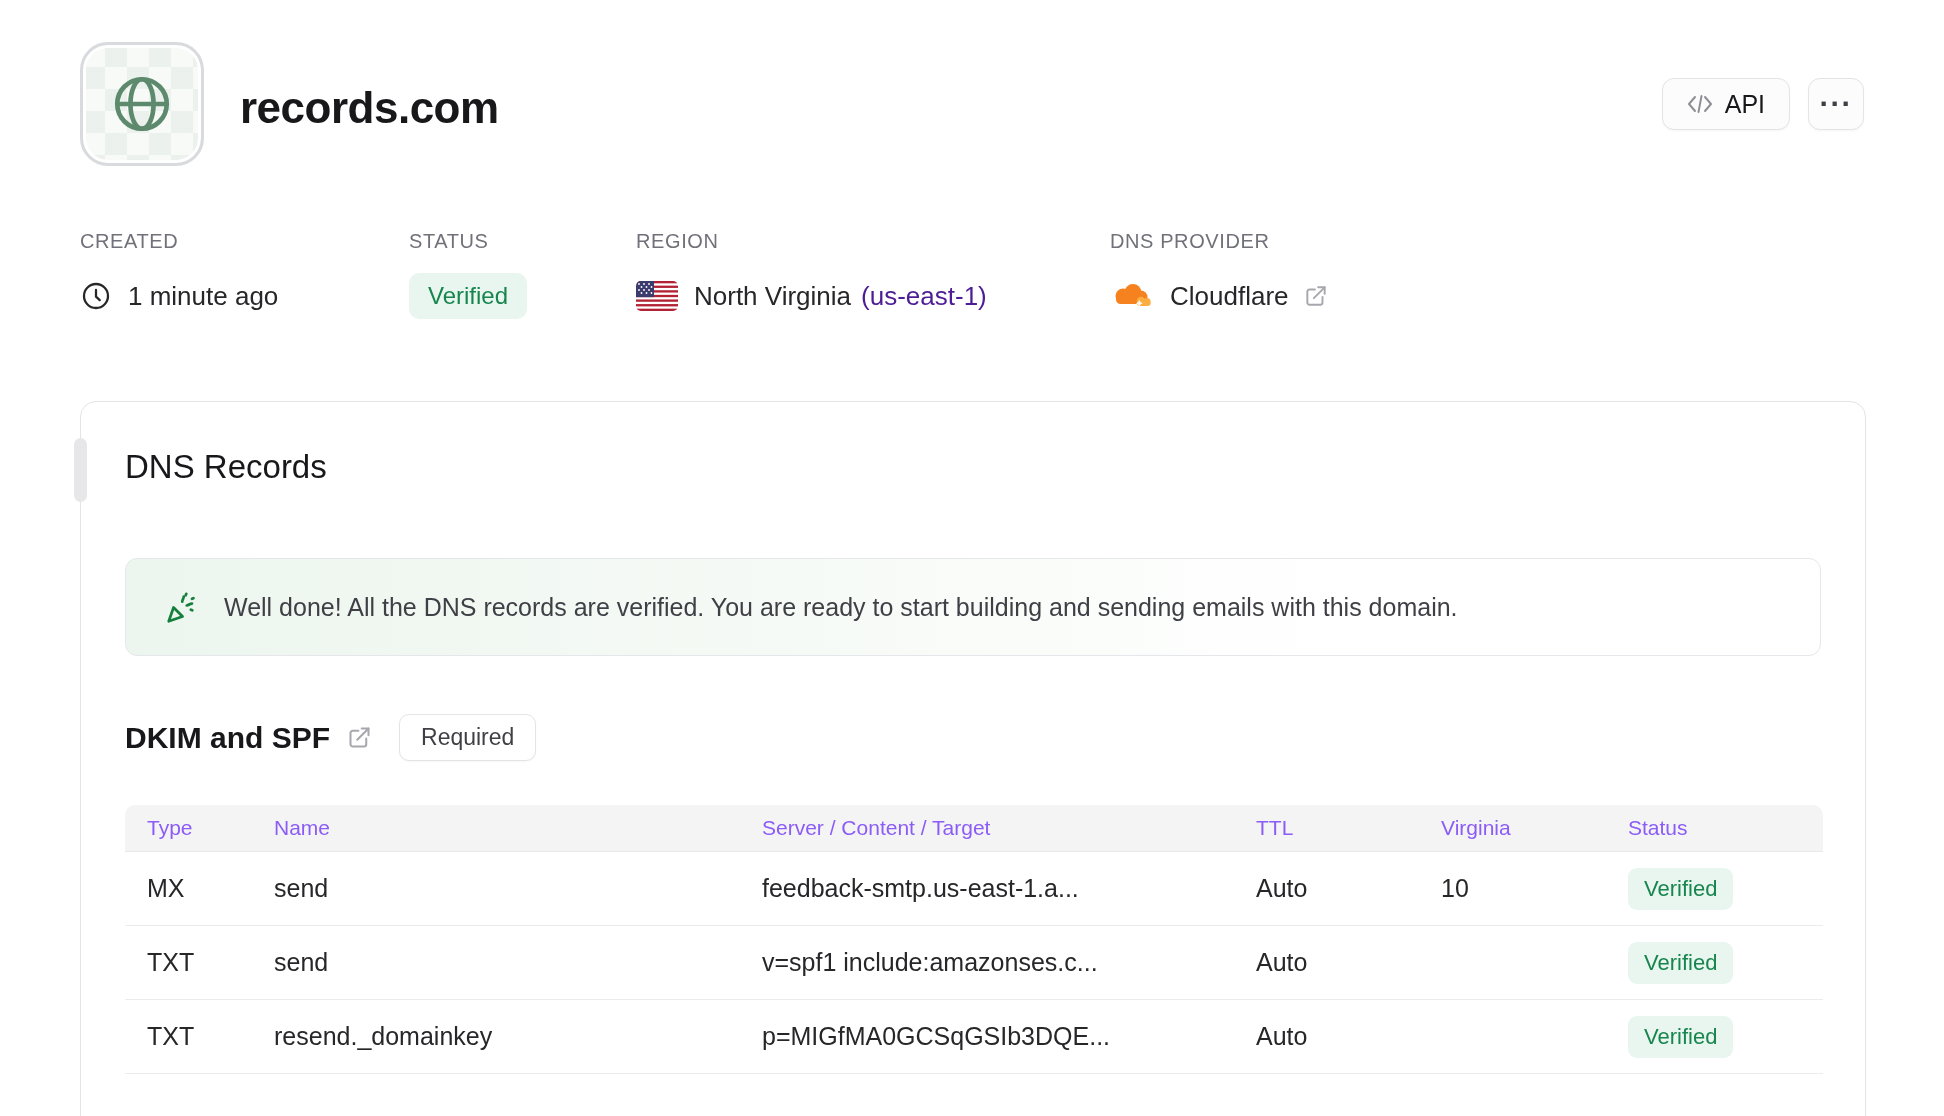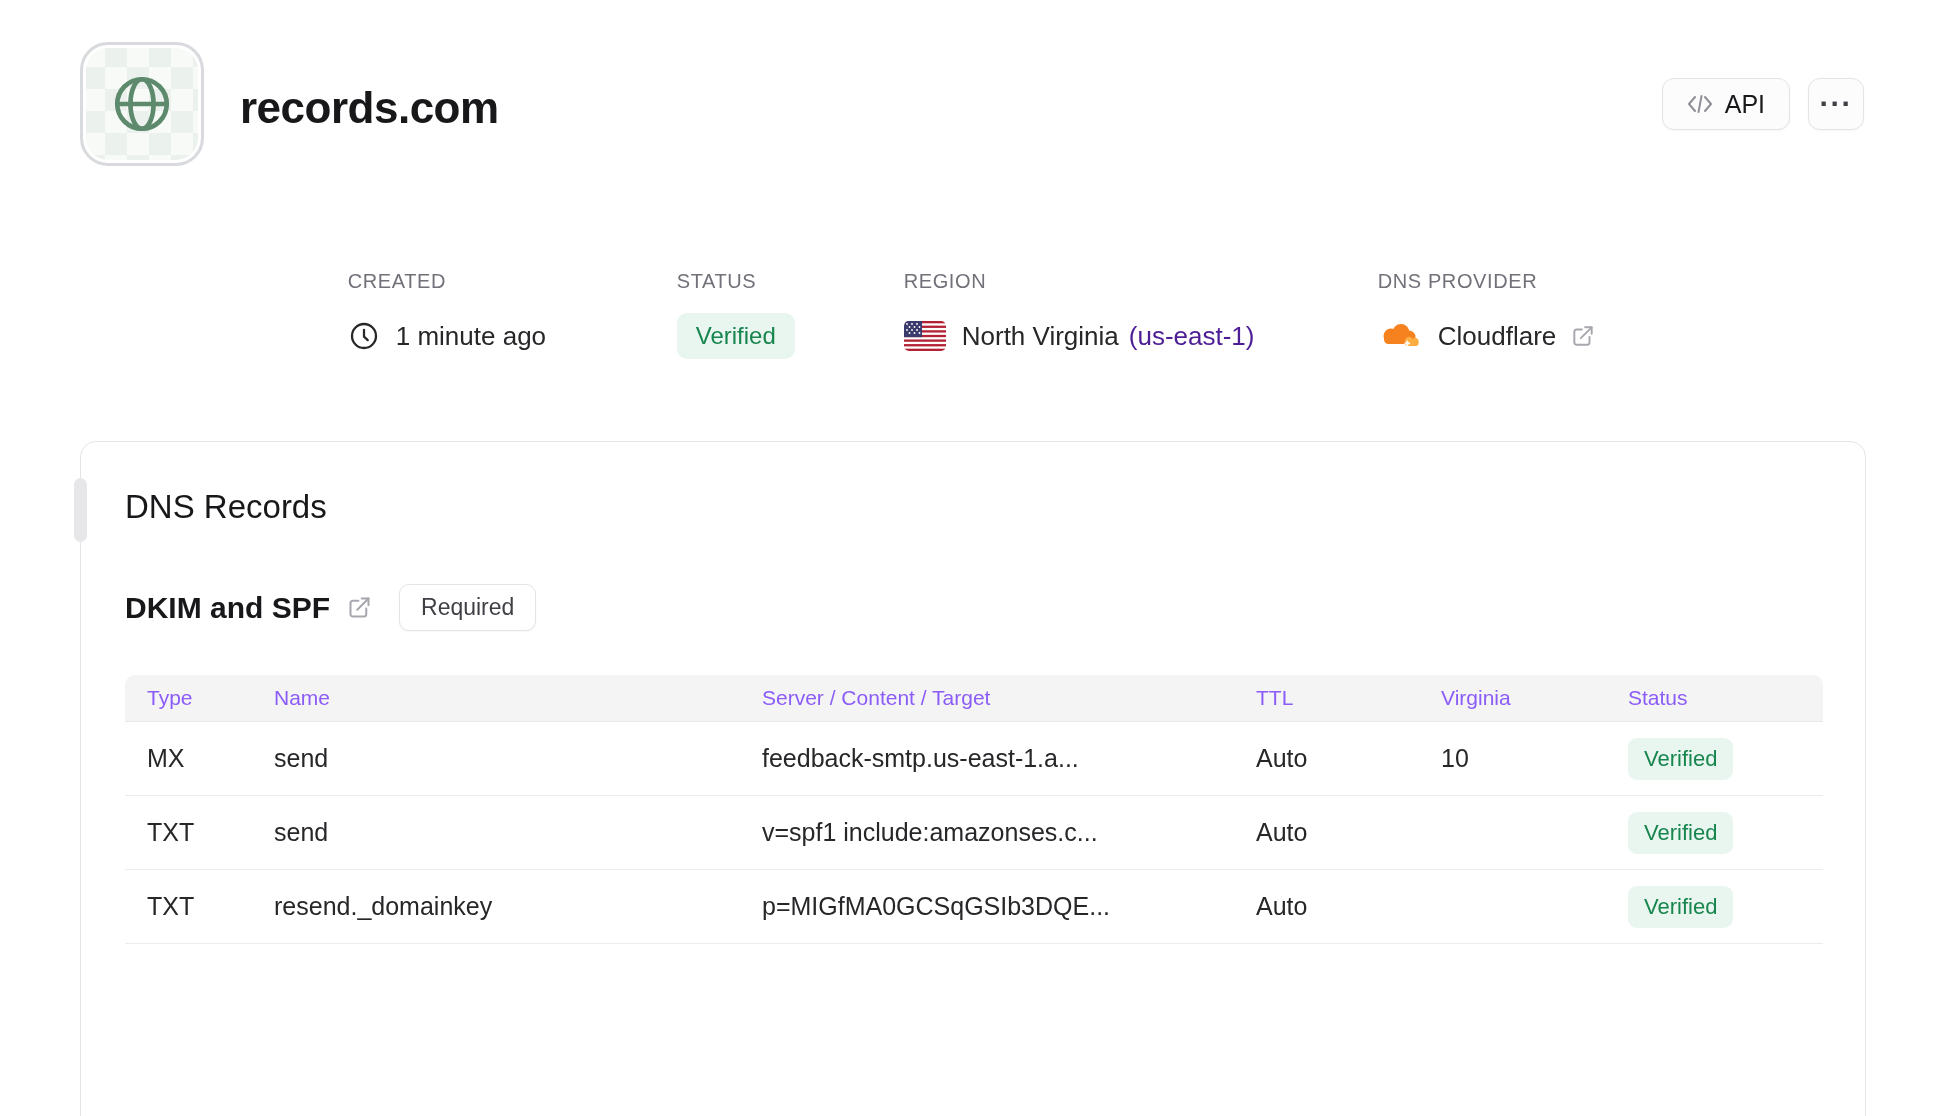--- a/index.html
+++ b/index.html
@@ -21,21 +21,21 @@
   .kicker { font-size: 24px; font-weight: 500; color: #71717a; }
   .page-title { font-size: 44px; font-weight: 700; color: #18181b; letter-spacing: -0.5px; margin-top: 8px; }
   .header-actions { display: flex; align-items: center; gap: 18px; }
   .btn { display: flex; align-items: center; justify-content: center; gap: 12px;
     height: 52px; border: 1px solid #e4e4e7; border-radius: 12px; background: #fcfcfd;
     box-shadow: 0 1px 2px rgba(0,0,0,0.04); font-size: 25px; color: #18181b; cursor: pointer; }
   .btn-api { padding: 0 24px; }
   .btn-more { width: 56px; font-size: 30px; font-weight: 700; color: #3f3f46; letter-spacing: 1px; line-height: 0; }
 
   
-  .meta { display: flex; margin-top: 104px; justify-content: center; }
+  .meta { display: flex; margin-top: 64px; }
   .meta-col-created { width: 329px; }
   .meta-col-status  { width: 227px; }
   .meta-col-region  { width: 474px; }
   .meta-label { font-size: 20px; font-weight: 500; color: #71717a; letter-spacing: 0.03em; }
   .meta-value { margin-top: 20px; display: flex; align-items: center; font-size: 26px; color: #27272a; min-height: 46px; }
   .meta-value .gap { margin-left: 16px; }
   .muted { color: #4c1d95; }
   .badge-green { display: inline-block; background: #e9f6ef; color: #17854e;
     font-size: 24px; padding: 9px 19px; border-radius: 10px; }
   .flag { border-radius: 5px; overflow: hidden; flex: 0 0 auto; }
@@ -189,20 +189,33 @@
           </svg>
         </span>
       </div>
     </div>
   </div>
 
   <div class="card">
     <div class="card-notch"></div>
     <div class="card-title">DNS Records</div>
 
+    <div class="banner">
+      <span>
+        <svg width="36" height="36" viewBox="0 0 24 24" fill="none" stroke="#15803d" stroke-width="1.8" stroke-linecap="round" stroke-linejoin="round">
+          <path d="M4.5 21.5l3.2-9.2 6 6z"></path>
+          <path d="M13.5 8.5c0-1.5 1-2 1-3.5"></path>
+          <path d="M16.5 11c1.5-0.3 2-1.3 3.5-1.3"></path>
+          <line x1="15.8" y1="4.2" x2="16.2" y2="3.2"></line>
+          <line x1="20" y1="6.5" x2="21" y2="6.1"></line>
+          <line x1="19.2" y1="13.8" x2="20.2" y2="14.2"></line>
+        </svg>
+      </span>
+      <span class="banner-text">Well done! All the DNS records are verified. You are ready to start building and sending emails with this domain.</span>
+    </div>
 
     <div class="section-head">
       <span class="section-title">DKIM and SPF</span>
       <span class="section-ext">
         <svg width="27" height="27" viewBox="0 0 24 24" fill="none" stroke="#a7a7ae" stroke-width="1.8" stroke-linecap="round" stroke-linejoin="round">
           <path d="M18 13v5a2 2 0 0 1-2 2H6a2 2 0 0 1-2-2V8a2 2 0 0 1 2-2h5"></path>
           <polyline points="14 4 20 4 20 10"></polyline>
           <line x1="10" y1="14" x2="20" y2="4"></line>
         </svg>
       </span>

